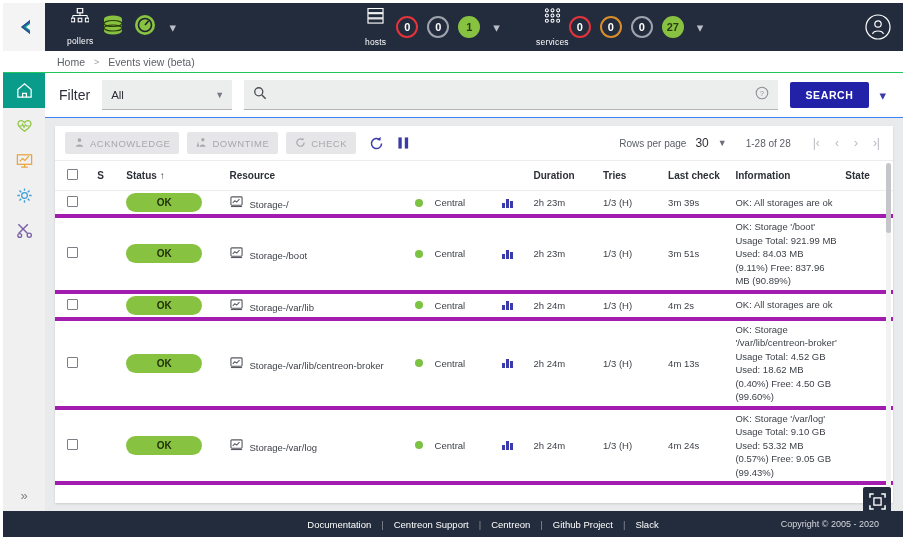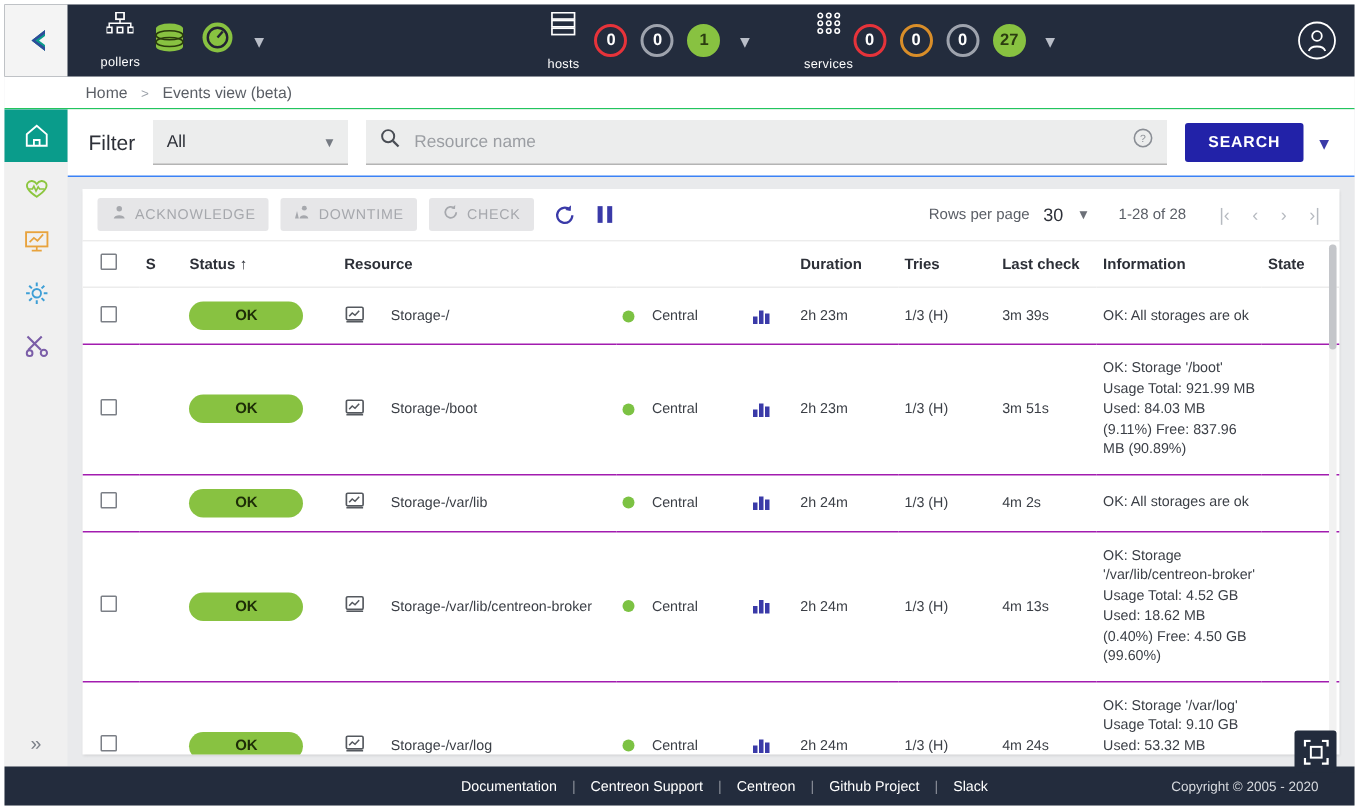--- a/index.html
+++ b/index.html
@@ -137,43 +137,43 @@
   .pager .range { margin: 0 10px; }
 
   
   .tbl-wrap { flex: 1; overflow: hidden; position: relative; border-top: 1px solid #ececec; }
   table { width: 100%; border-collapse: collapse; table-layout: fixed; }
   th {
     font-size: 10px; color: #2d3038; font-weight: bold; text-align: left;
     padding: 8px 4px; vertical-align: middle; background: #fff;
     border-bottom: 1px solid #ececec;
   }
-  td { font-size: 9.5px; color: #3b3f46; padding: 9px 4px; vertical-align: middle;
-       border-bottom: 1px solid #a21caf; }
+  td { font-size: 9.5px; color: #3b3f46; padding: 2px 4px; vertical-align: middle;
+       border-bottom: 4px solid #a21caf; }
   .c-chk  { width: 34px; padding-left: 12px; }
   .c-s    { width: 26px; }
   .c-stat { width: 92px; }
   .c-res  { width: 165px; }
   .c-poll { width: 78px; }
   .c-gr   { width: 28px; }
   .c-dur  { width: 62px; }
   .c-try  { width: 58px; }
   .c-last { width: 60px; }
   .c-info { width: 98px; }
   .c-state{ width: 46px; }
 
   .chk { width: 11px; height: 11px; border: 1px solid #7b7f86; border-radius: 1px;
          display: inline-block; background: #fff; }
   .sort-arrow { color: #2d3038; font-size: 10px; margin-left: 3px; }
   .pill {
     display: inline-block; background: #88c241; color: #1d2d07;
     font-size: 10px; font-weight: bold; border-radius: 11px;
     width: 76px; text-align: center; padding: 4px 0;
   }
-  .res-cell { display: flex; align-items: center; gap: 18px; }
+  .res-cell { display: flex; align-items: flex-end; gap: 7px; }
   .poll-cell { display: flex; align-items: center; gap: 12px; }
   .dot { width: 8px; height: 8px; border-radius: 50%; background: #7cc243; display: inline-block; }
   .info-cell { line-height: 13.5px; font-size: 9.5px; color: #3b3f46; }
   .bars { display: flex; align-items: flex-end; gap: 1.5px; height: 10px; }
   .bars i { display: block; width: 2.5px; background: #3a3aa8; }
 
   
   .sbar { position: absolute; right: 2px; top: 2px; width: 5px; bottom: 2px;
     background: #f2f2f2; border-radius: 3px; }
   .sbar .thumb { position: absolute; top: 0; left: 0; width: 5px; height: 70px;
@@ -343,21 +343,20 @@
           <span>All</span>
           <span class="arrow">▼</span>
         </div>
         <div class="searchfield">
           <span>
             <svg width="14" height="14" viewBox="0 0 16 16">
               <circle cx="6.6" cy="6.6" r="4.6" fill="none" stroke="#4a4e55" stroke-width="1.5"></circle>
               <path d="M10.2 10.2 L14.5 14.5" stroke="#4a4e55" stroke-width="1.7"></path>
             </svg>
           </span>
-          <input type="text" placeholder="Resource name" style="">
           <span class="help-ic">
             <svg width="14" height="14" viewBox="0 0 16 16">
               <circle cx="8" cy="8" r="6.6" fill="none" stroke="#8a8e95" stroke-width="1.2"></circle>
               <text x="8" y="11.3" font-size="8" fill="#8a8e95" text-anchor="middle" font-family="Liberation Sans, sans-serif">?</text>
             </svg>
           </span>
         </div>
         <button class="btn-search">SEARCH</button>
         <span class="btn-chev">▾</span>
       </div>

